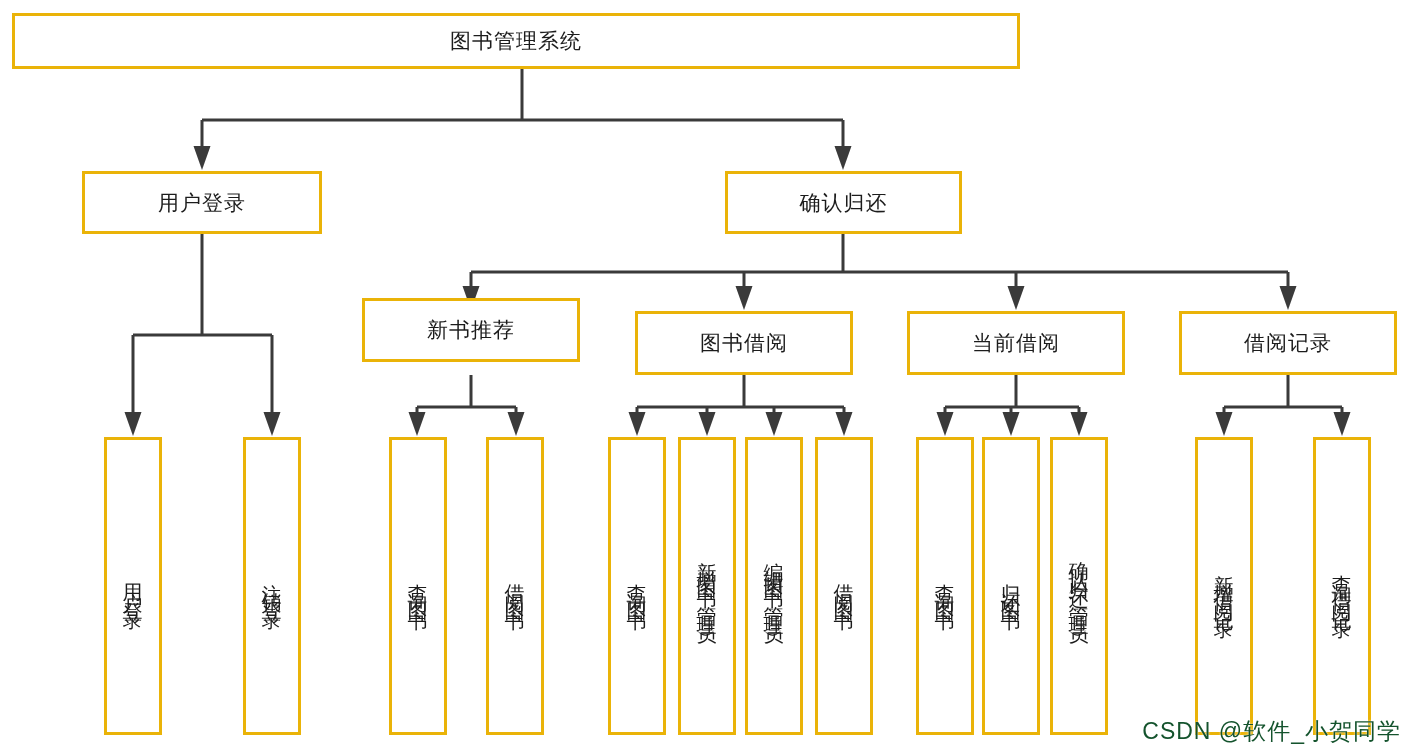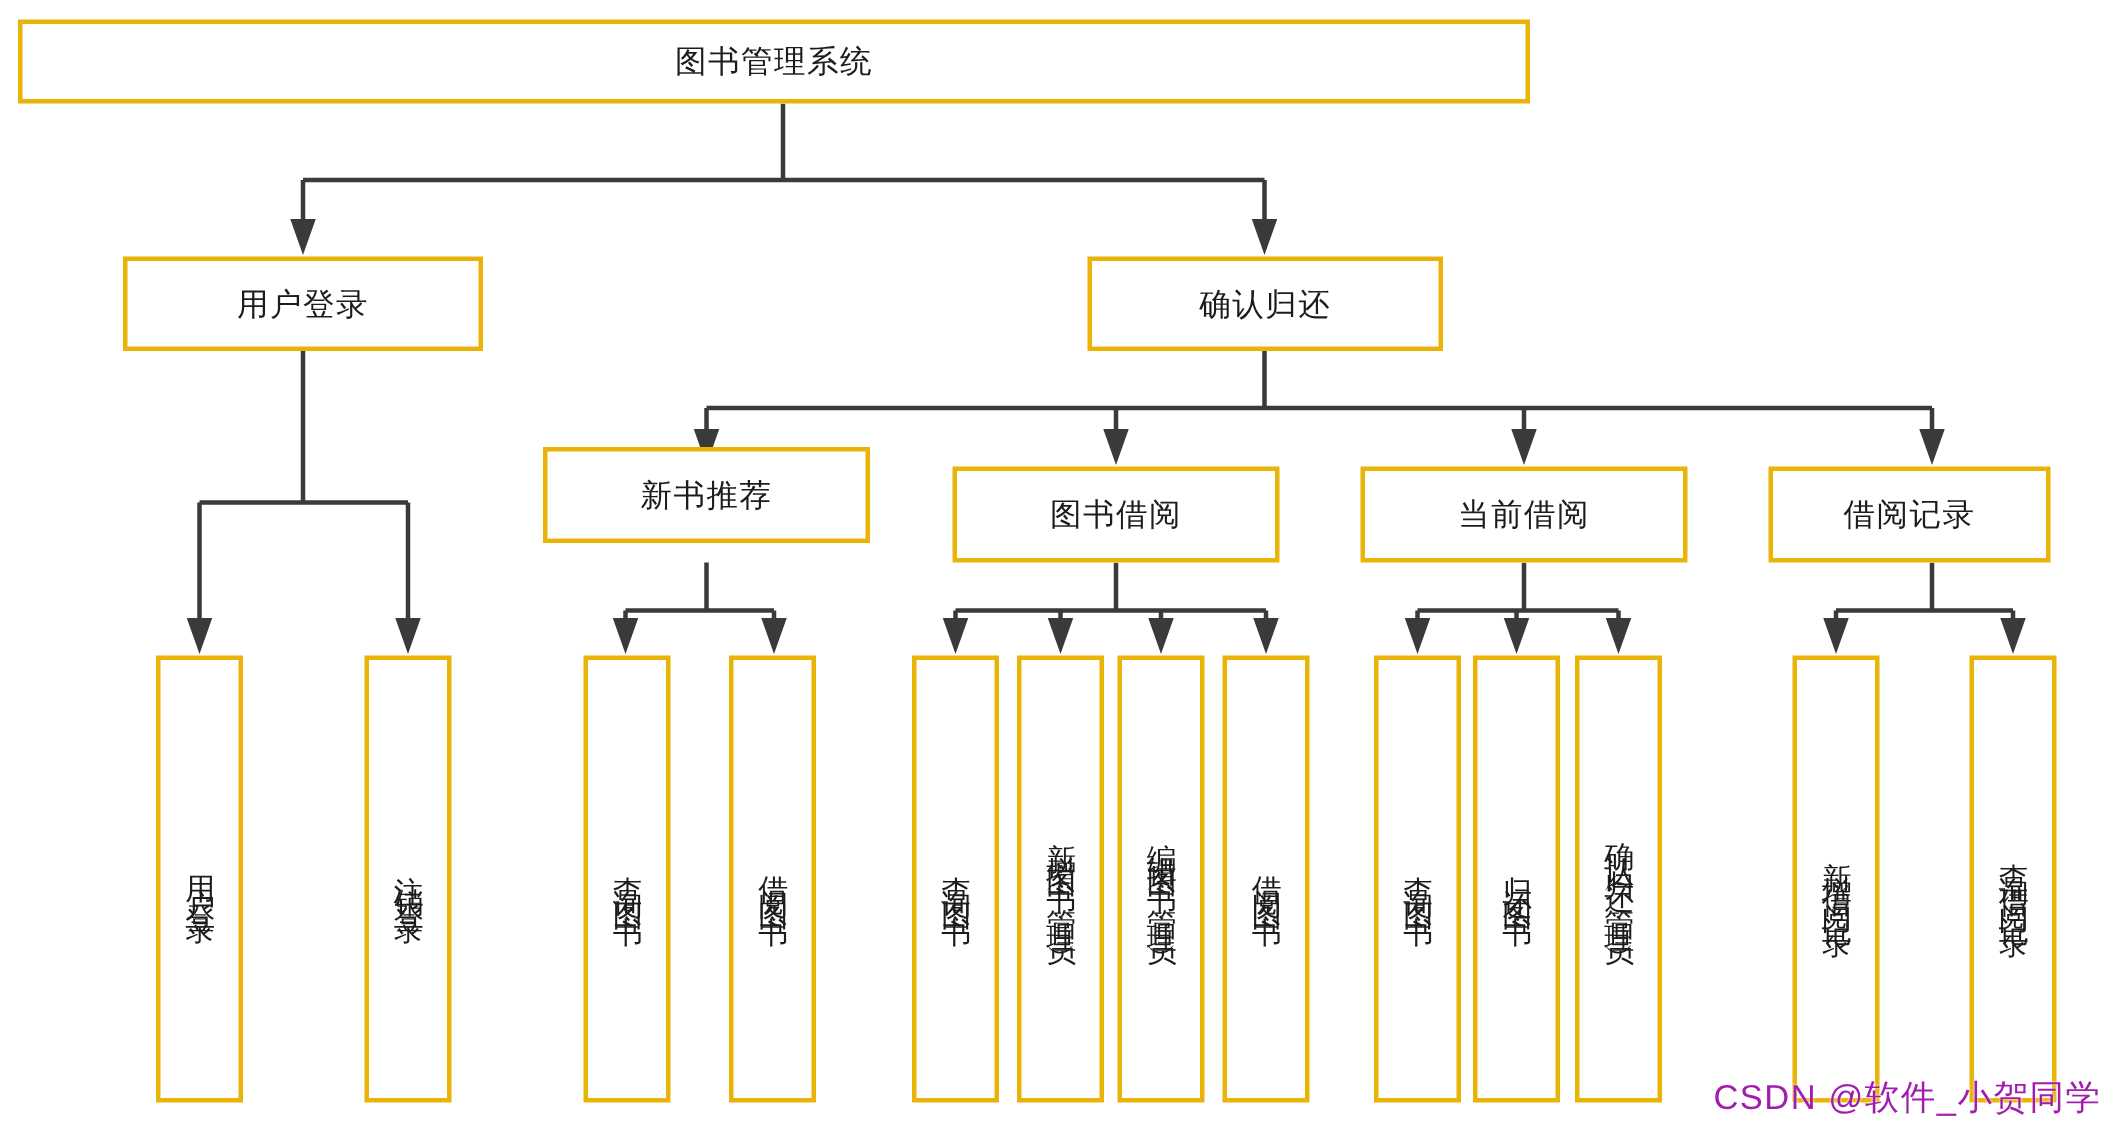--- a/index.html
+++ b/index.html
@@ -29,31 +29,31 @@
     letter-spacing:9px;
     white-space:nowrap;
   }
   
   #n-root {left:12px;  top:13px;  width:1008px;height:56px;}
   #n-user {left:82px;  top:171px; width:240px; height:63px;}
   #n-mgmt {left:725px; top:171px; width:237px; height:63px;}
   #n-s1   {left:362px; top:298px; width:218px; height:64px;}
   #n-s2   {left:635px; top:311px; width:218px; height:64px;}
   #n-s3   {left:907px; top:311px; width:218px; height:64px;}
-  #n-s4   {left:1179px;top:311px; width:188px; height:64px;}
+  #n-s4   {left:1179px;top:311px; width:218px; height:64px;}
   #l-a1{left:104px;} #l-a2{left:243px;}
   #l-b1{left:389px;} #l-b2{left:486px;}
   #l-c1{left:608px;} #l-c2{left:678px;} #l-c3{left:745px;} #l-c4{left:815px;}
   #l-d1{left:916px;} #l-d2{left:982px;} #l-d3{left:1050px;}
   #l-e1{left:1195px;}#l-e2{left:1313px;}
   #watermark{
     position:absolute;
     right:4px;top:716px;
     font-size:23px;
-    color:#a21caf;
+    color:#14532d;
     letter-spacing:1px;
     white-space:nowrap;
     z-index:5;
     text-shadow:0 0 2px #ffffff;
   }
 </style>
 </head>
 <body>
 
 <div id="canvas">

